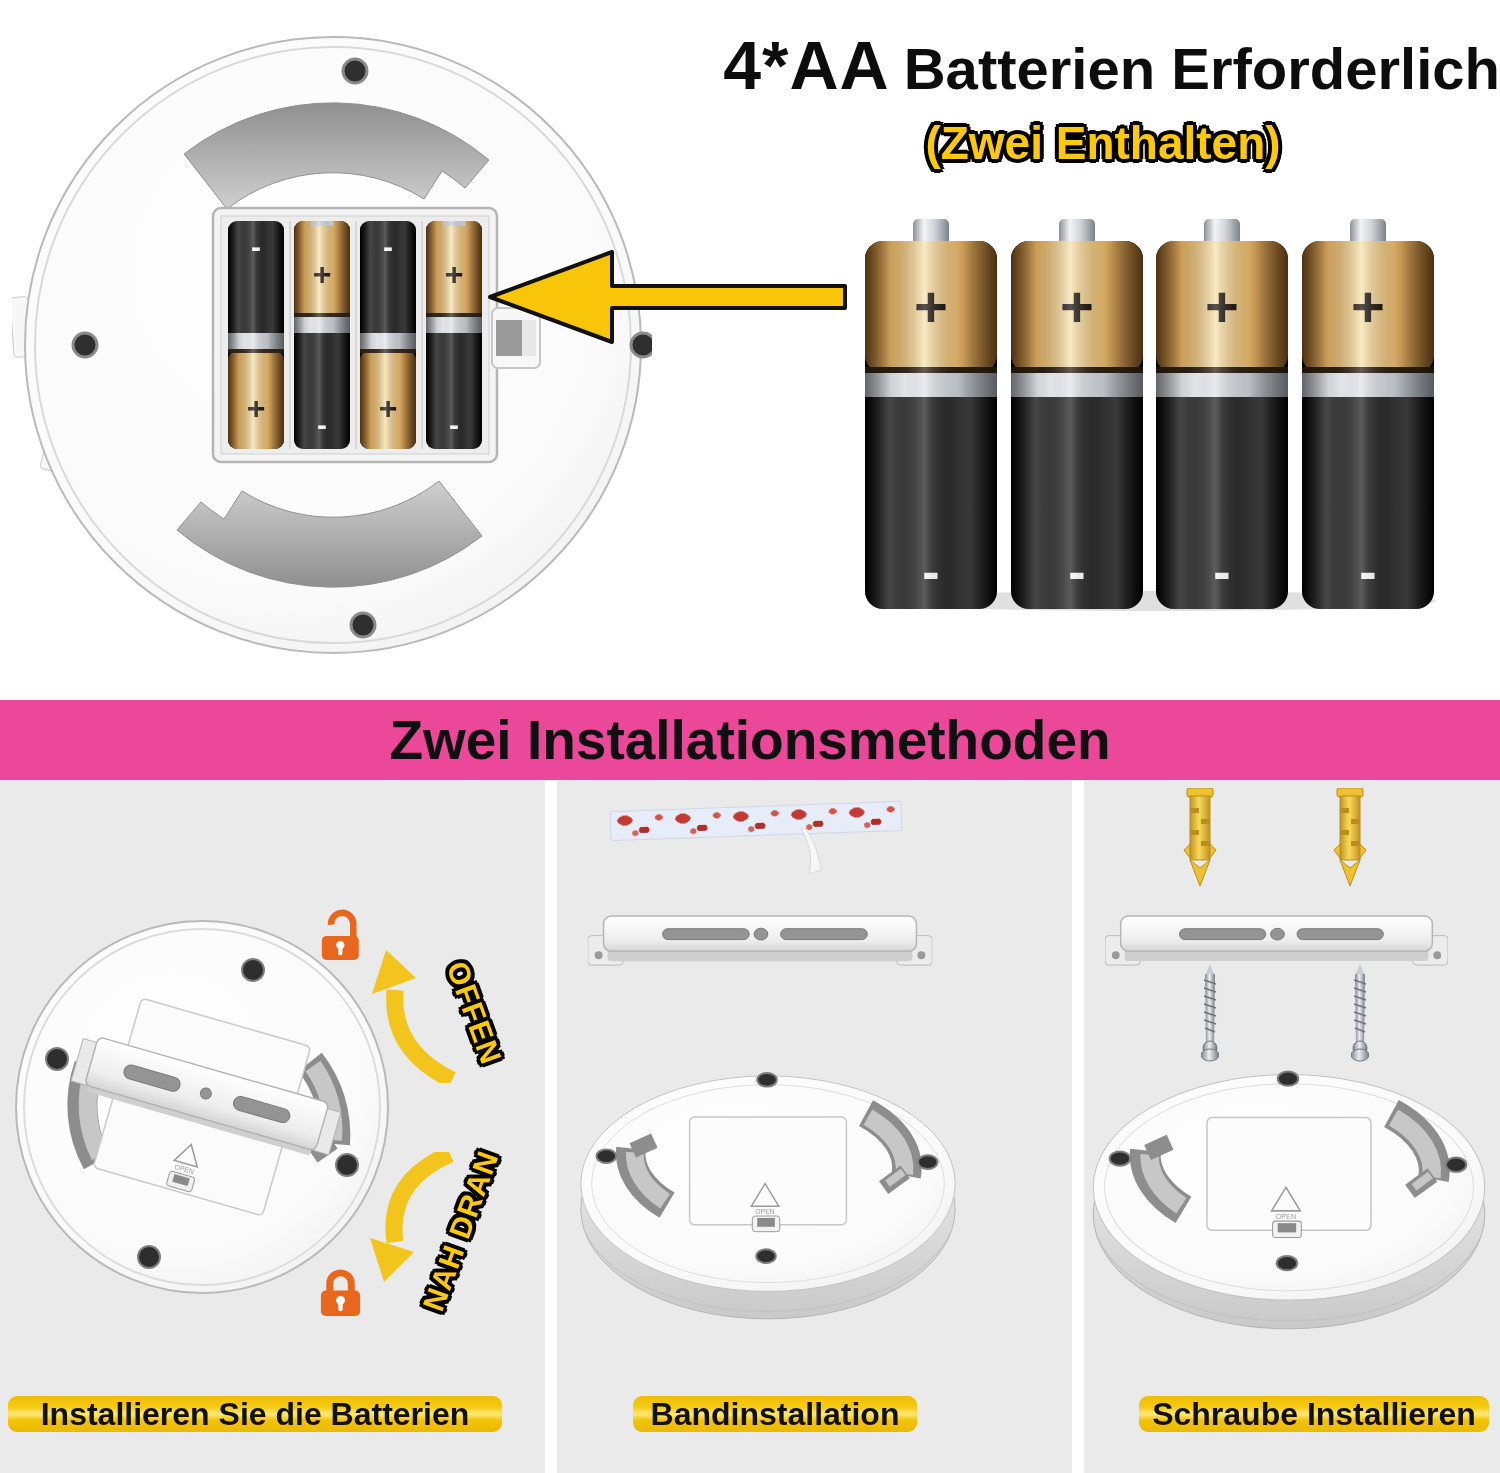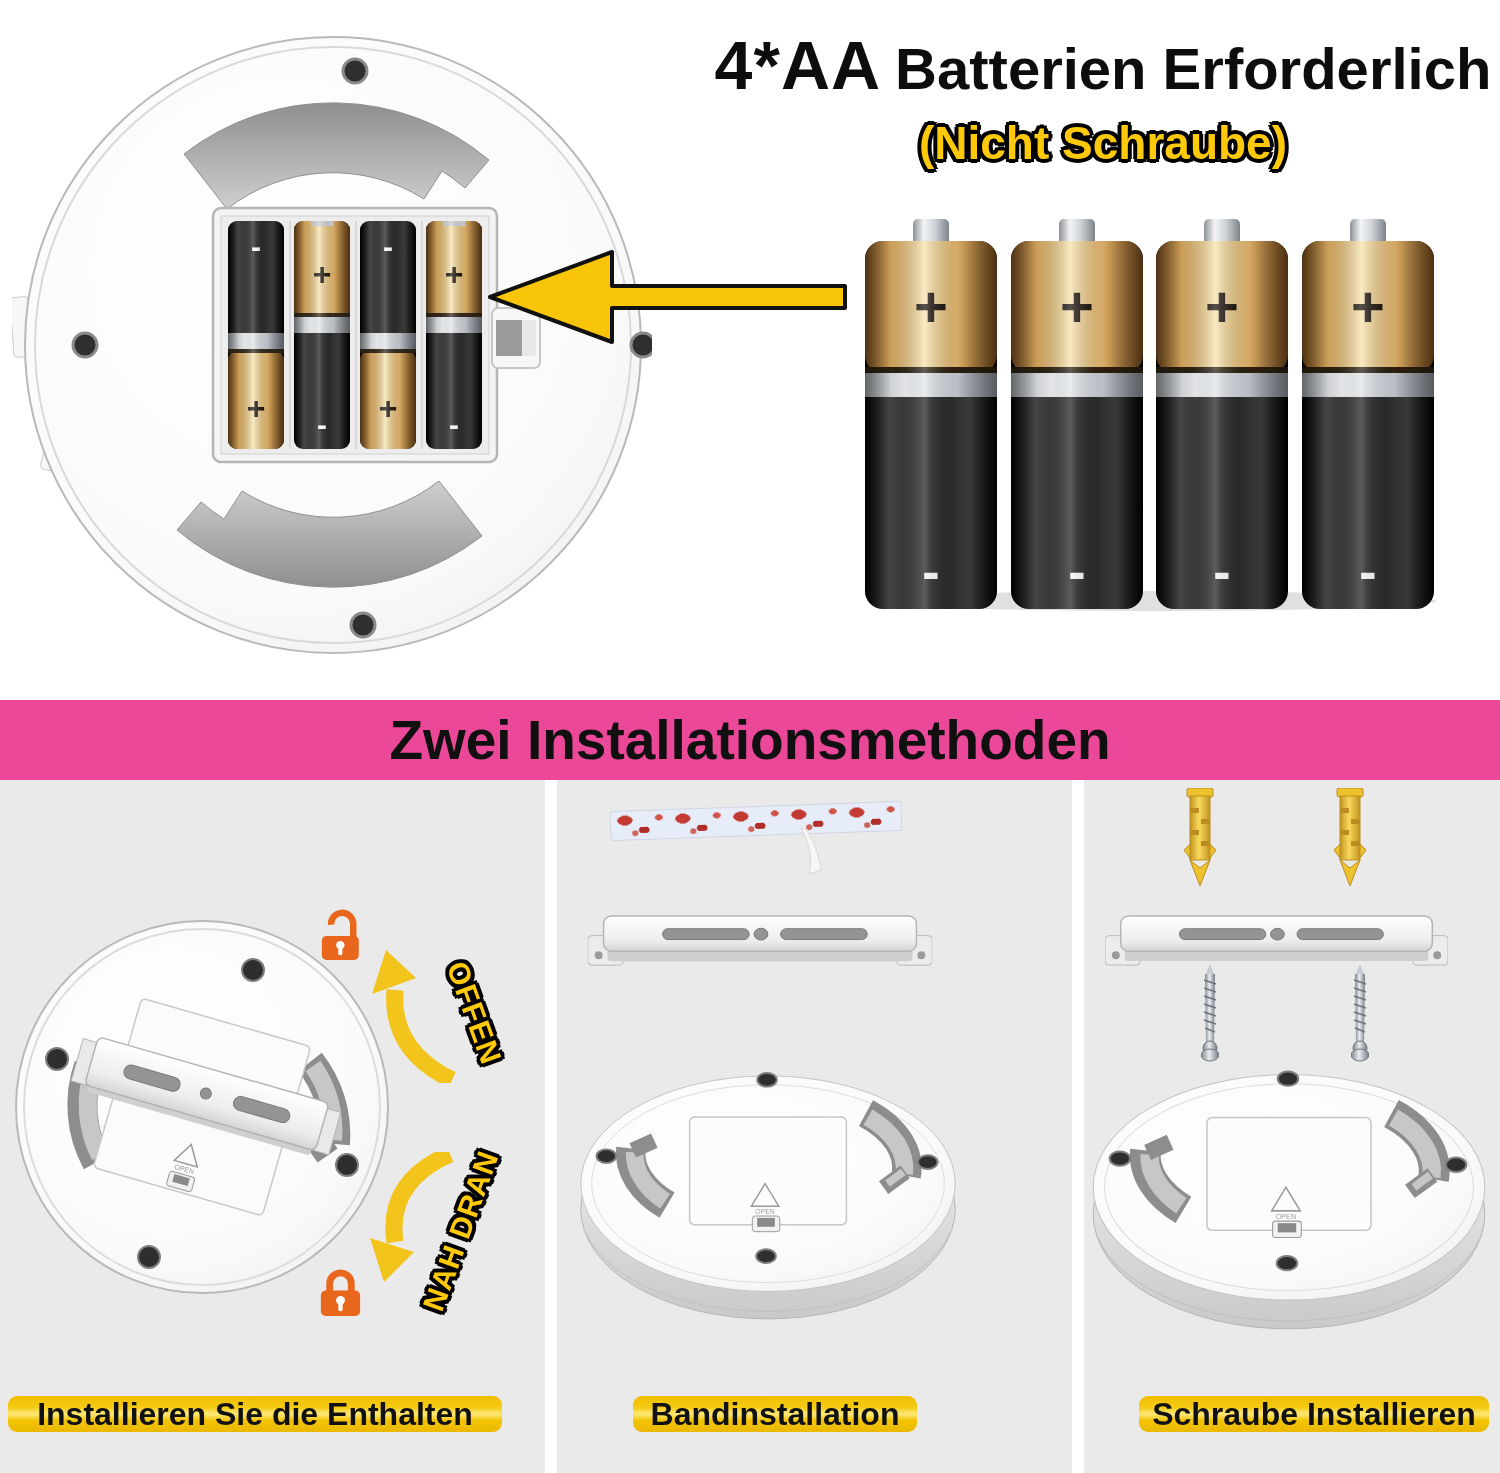--- a/index.html
+++ b/index.html
@@ -3,21 +3,21 @@
 <meta charset="utf-8">
 <style>
   html,body{margin:0;padding:0;background:#fff;}
   body{font-family:"Liberation Sans", sans-serif;}
   #page{position:relative;width:1500px;height:1473px;background:#fff;overflow:hidden;}
   .abs{position:absolute;}
   svg{display:block;}
   svg text{font-family:"Liberation Sans", sans-serif;}
 
   
-  .title{left:706px;top:26px;width:794px;text-align:center;color:#0d0d0d;white-space:nowrap;}
+  .title{left:706px;top:26px;width:794px;text-align:right;color:#0d0d0d;white-space:nowrap;}
   .title .hl{font-size:68px;font-weight:900;letter-spacing:1px;}
   .title .rest{font-size:58px;font-weight:bold;margin-left:14px;}
   .yellow-outline{
     color:#FFC90B;font-weight:bold;
     text-shadow:-3px -3px 0 #000,3px -3px 0 #000,-3px 3px 0 #000,3px 3px 0 #000,
                 -4px 0 0 #000,4px 0 0 #000,0 -4px 0 #000,0 4px 0 #000;
   }
   .subtitle{left:706px;top:116px;width:794px;text-align:center;font-size:46px;white-space:nowrap;}
 
   
@@ -222,21 +222,21 @@
       <line x1="3" y1="56" x2="15" y2="60" stroke="#6f747c" stroke-width="1.6"></line>
       <line x1="4" y1="64" x2="14" y2="68" stroke="#6f747c" stroke-width="1.6"></line>
       <circle cx="9" cy="84" r="7" fill="url(#screwV)" stroke="#6f747c"></circle>
       <ellipse cx="9" cy="91" rx="9" ry="6" fill="url(#screwV)" stroke="#6f747c"></ellipse>
     </symbol>
   </svg>
 
   <div class="abs title">
     <span class="hl">4*AA</span><span class="rest">Batterien Erforderlich</span>
   </div>
-  <div class="abs subtitle yellow-outline">(Nicht Schraube)</div>
+  <div class="abs subtitle yellow-outline">(Zwei Enthalten)</div>
 
   <svg class="abs" style="left:12px;top:25px" width="640" height="640" viewBox="0 0 640 640">
     <rect x="0" y="272" width="18" height="60" rx="4" fill="#f7f7f7" stroke="#c9c9c9" transform="rotate(-4 9 302)"></rect>
     <rect x="34" y="392" width="18" height="54" rx="4" fill="#f7f7f7" stroke="#c9c9c9" transform="rotate(14 43 419)"></rect>
     <circle cx="321" cy="320" r="308" fill="url(#faceR)" stroke="#b9b9b9" stroke-width="2"></circle>
     <circle cx="321" cy="320" r="298" fill="none" stroke="#d9d9d9" stroke-width="2"></circle>
     <path id="arcslot" d="M172,129 A242,242 0 0 1 477,135 L453,163 A205,205 0 0 0 430,146 L412,174 A172,172 0 0 0 215,184 Z" fill="url(#slotG)" stroke="#909090"></path>
     <use href="#arcslot" transform="rotate(180 321 320)"></use>
     <circle cx="343" cy="46" r="12" fill="#2f2f2f" stroke="#8a8a8a" stroke-width="3"></circle>
     <circle cx="73" cy="320" r="12" fill="#2f2f2f" stroke="#8a8a8a" stroke-width="3"></circle>
@@ -321,21 +321,21 @@
 
     <svg class="abs" style="left:368px;top:372px" width="86" height="132" viewBox="0 0 86 132">
       <path d="M82,2 Q 18,30 27,90" stroke="#F2C41C" stroke-width="17" fill="none"></path>
       <polygon points="16,130 2,86 46,100" fill="#F2C41C"></polygon>
     </svg>
     <div class="abs rot-label yellow-outline" id="nahdran-label" style="left:376px;top:434px;width:170px">NAH DRAN</div>
     <svg class="abs" style="left:318px;top:487px" width="45" height="51" viewBox="0 0 44 52">
       <use href="#sym-lock-closed"></use>
     </svg>
 
-    <div class="abs caption" style="left:8px;top:616px;width:494px">Installieren Sie die Enthalten</div>
+    <div class="abs caption" style="left:8px;top:616px;width:494px">Installieren Sie die Batterien</div>
   </div>
 
   <div class="abs col" id="col-screw">
     <svg class="abs" style="left:98px;top:8px" width="36" height="100" viewBox="0 0 36 100">
       <use href="#sym-anchor"></use>
     </svg>
     <svg class="abs" style="left:248px;top:8px" width="36" height="100" viewBox="0 0 36 100">
       <use href="#sym-anchor"></use>
     </svg>
     <svg class="abs" style="left:21px;top:132px" width="343" height="61" viewBox="0 0 350 62">

